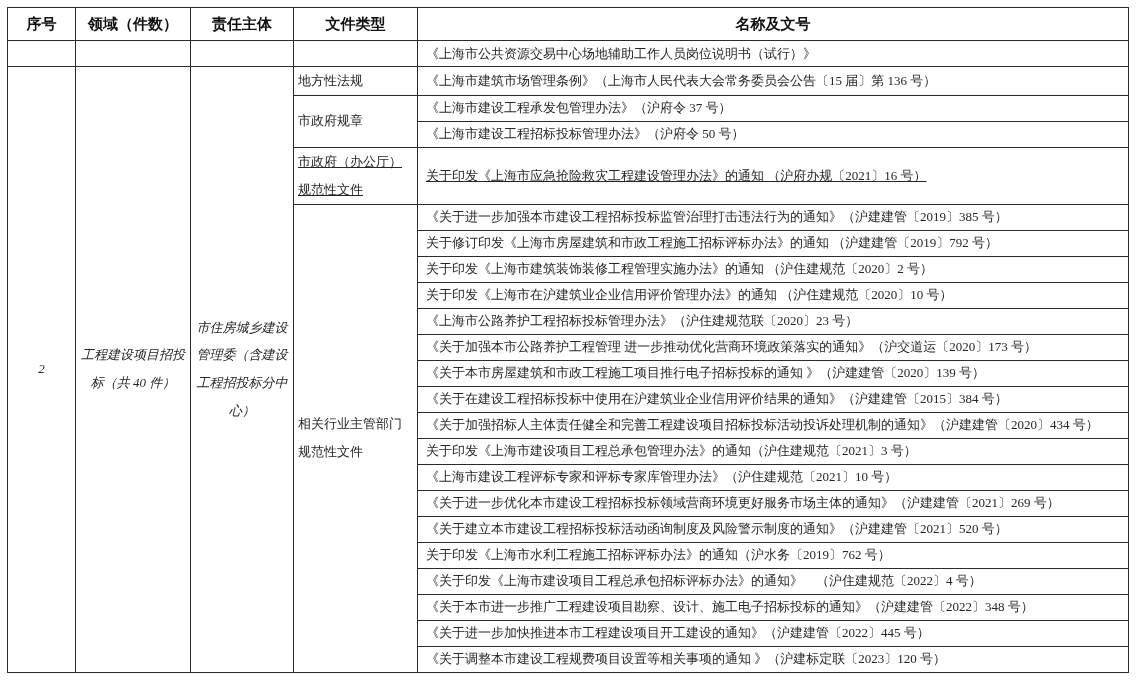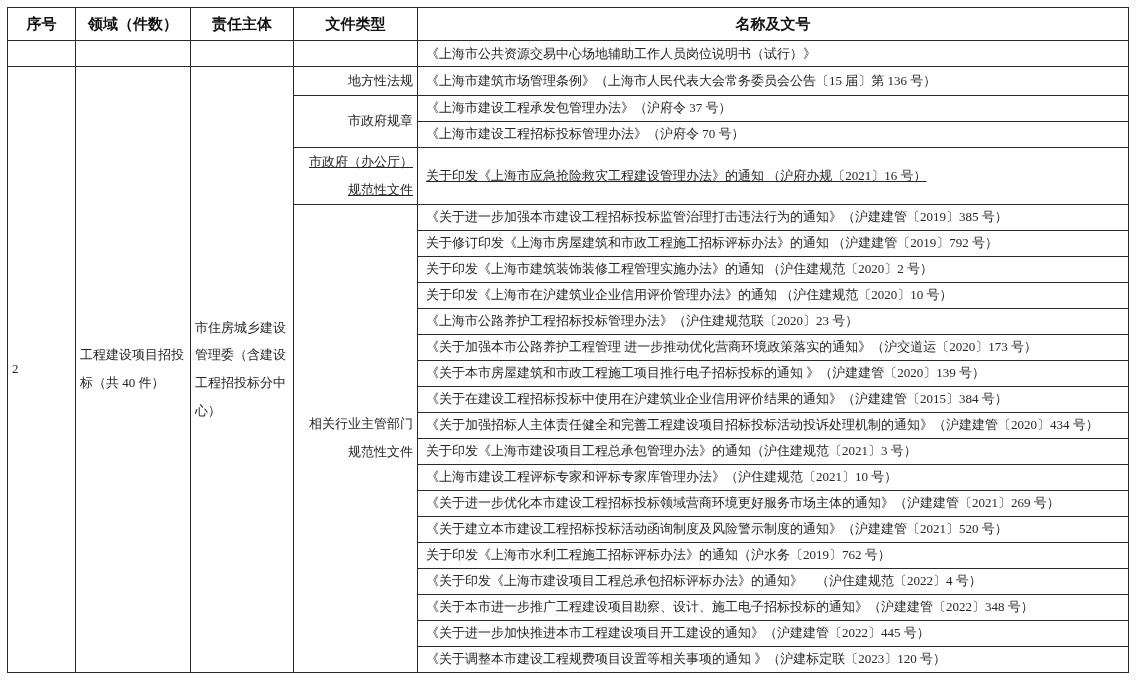--- a/index.html
+++ b/index.html
@@ -35,30 +35,32 @@
     font-weight: bold;
     font-size: 15px;
     color: #111111;
     text-align: center;
   }
   .doc-table td {
     font-size: 13px;
     color: #262626;
   }
   td.c {
+    text-align: center;
     line-height: 2.15;
+    font-style: italic;
   }
   td.name {
     text-align: left;
     padding-left: 8px;
     white-space: nowrap;
     overflow: hidden;
   }
   td.type {
-    text-align: right;
+    text-align: left;
     line-height: 2.15;
   }
 </style>
 </head>
 <body>
 
 <table class="doc-table">
   <colgroup>
     <col style="width:68px">
     <col style="width:115px">
@@ -88,21 +90,21 @@
       <td class="c" rowspan="22">工程建设项目招投标（共 40 件）</td>
       <td class="c" rowspan="22">市住房城乡建设管理委（含建设工程招投标分中心）</td>
       <td class="type">地方性法规</td>
       <td class="name">《上海市建筑市场管理条例》（上海市人民代表大会常务委员会公告〔15 届〕第 136 号）</td>
     </tr>
     <tr>
       <td class="type" rowspan="2">市政府规章</td>
       <td class="name">《上海市建设工程承发包管理办法》（沪府令 37 号）</td>
     </tr>
     <tr>
-      <td class="name">《上海市建设工程招标投标管理办法》（沪府令 70 号）</td>
+      <td class="name">《上海市建设工程招标投标管理办法》（沪府令 50 号）</td>
     </tr>
     <tr class="tall">
       <td class="type">市政府（办公厅）规范性文件</td>
       <td class="name">关于印发《上海市应急抢险救灾工程建设管理办法》的通知 （沪府办规〔2021〕16 号）</td>
     </tr>
     <tr>
       <td class="type" rowspan="18">相关行业主管部门规范性文件</td>
       <td class="name">《关于进一步加强本市建设工程招标投标监管治理打击违法行为的通知》（沪建建管〔2019〕385 号）</td>
     </tr>
     <tr>

